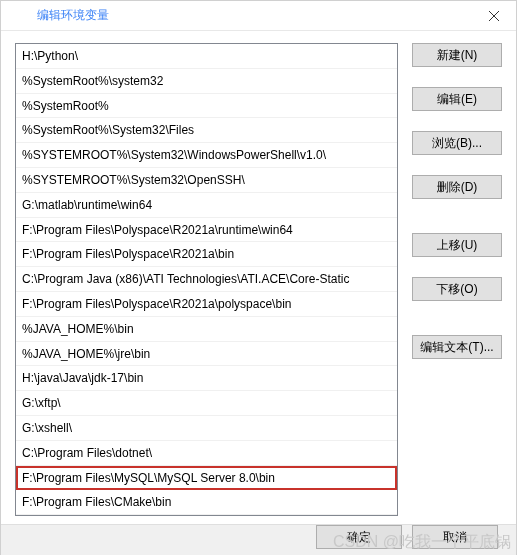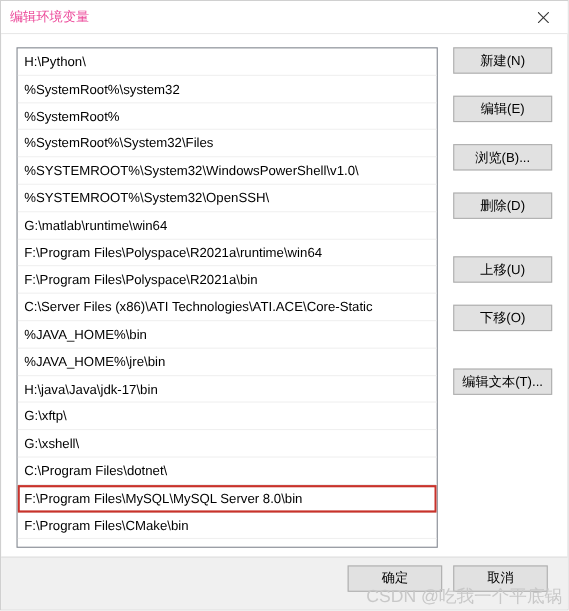--- a/index.html
+++ b/index.html
@@ -27,22 +27,23 @@
     .titlebar {
       height: 30px;
       display: flex;
       align-items: center;
       justify-content: space-between;
       padding-left: 8px;
       background: #ffffff;
       border-bottom: 1px solid #e8e8e8;
     }
     .titlebar-title {
-      color: #ec4899;
+      color: #3b82f6;
       font-size: 12px;
+      margin-left: 28px;
     }
     .close-btn {
       width: 45px;
       height: 30px;
       display: flex;
       align-items: center;
       justify-content: center;
       color: #333;
       font-size: 13px;
       cursor: pointer;
@@ -131,21 +132,22 @@
     <div class="listbox" id="listbox">
         <div class="list-item">H:\Python\</div>
         <div class="list-item">%SystemRoot%\system32</div>
         <div class="list-item">%SystemRoot%</div>
         <div class="list-item">%SystemRoot%\System32\Files</div>
         <div class="list-item">%SYSTEMROOT%\System32\WindowsPowerShell\v1.0\</div>
         <div class="list-item">%SYSTEMROOT%\System32\OpenSSH\</div>
         <div class="list-item">G:\matlab\runtime\win64</div>
         <div class="list-item">F:\Program Files\Polyspace\R2021a\runtime\win64</div>
         <div class="list-item">F:\Program Files\Polyspace\R2021a\bin</div>
-        <div class="list-item">C:\Server Files (x86)\ATI Technologies\ATI.ACE\Core-Static</div>
+        <div class="list-item">C:\Program Java (x86)\ATI Technologies\ATI.ACE\Core-Static</div>
+        <div class="list-item">F:\Program Files\Polyspace\R2021a\polyspace\bin</div>
         <div class="list-item">%JAVA_HOME%\bin</div>
         <div class="list-item">%JAVA_HOME%\jre\bin</div>
         <div class="list-item">H:\java\Java\jdk-17\bin</div>
         <div class="list-item">G:\xftp\</div>
         <div class="list-item">G:\xshell\</div>
         <div class="list-item">C:\Program Files\dotnet\</div>
         <div class="list-item highlighted">F:\Program Files\MySQL\MySQL Server 8.0\bin</div>
         <div class="list-item">F:\Program Files\CMake\bin</div>
       </div>
 

